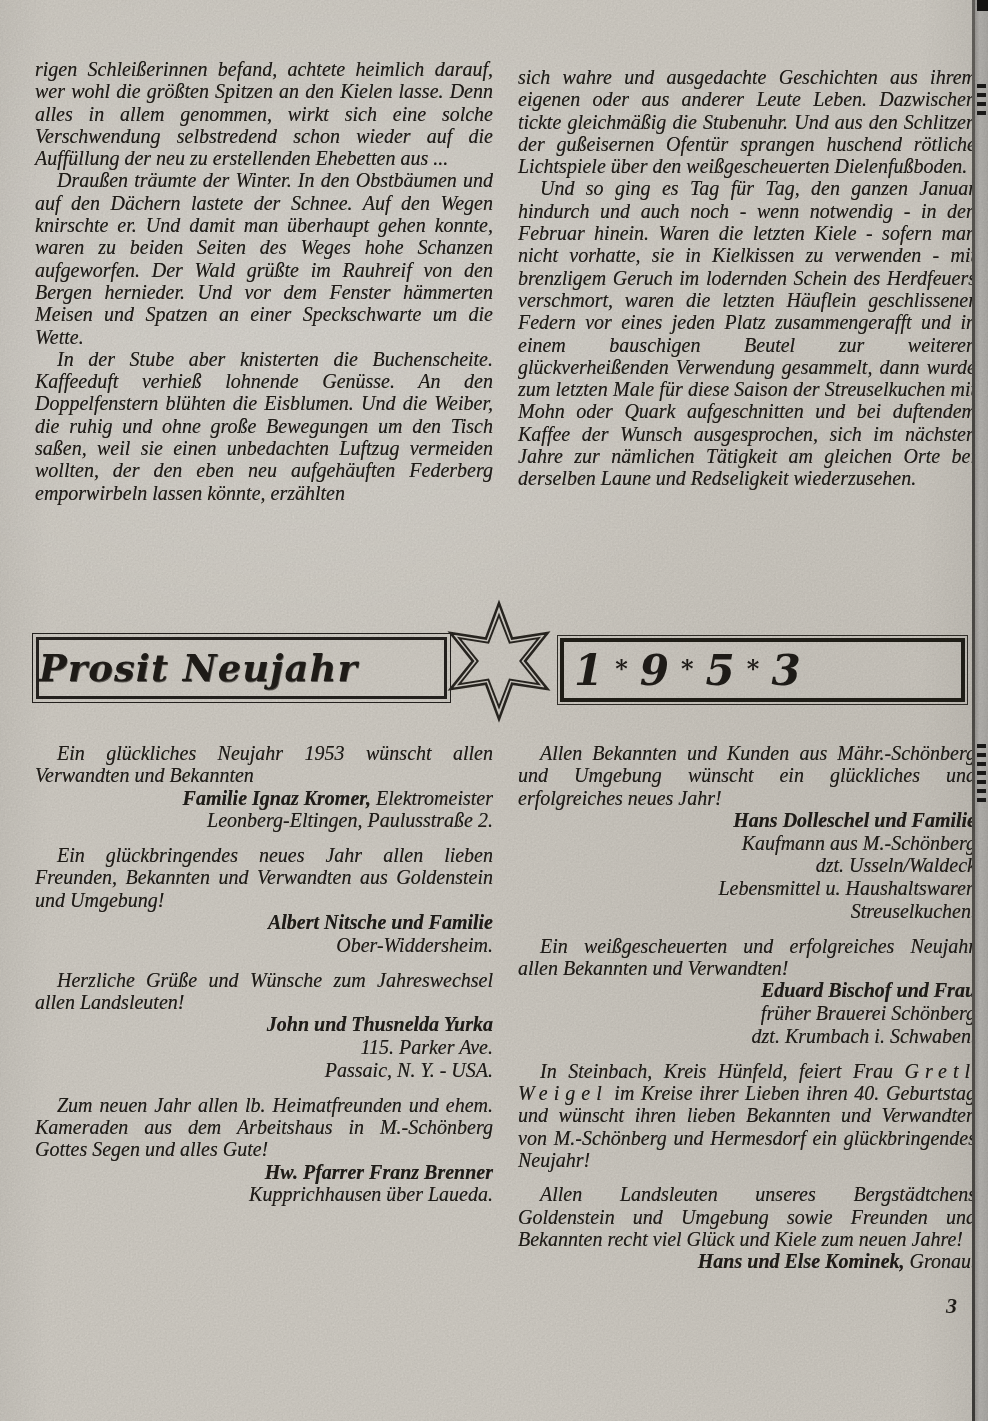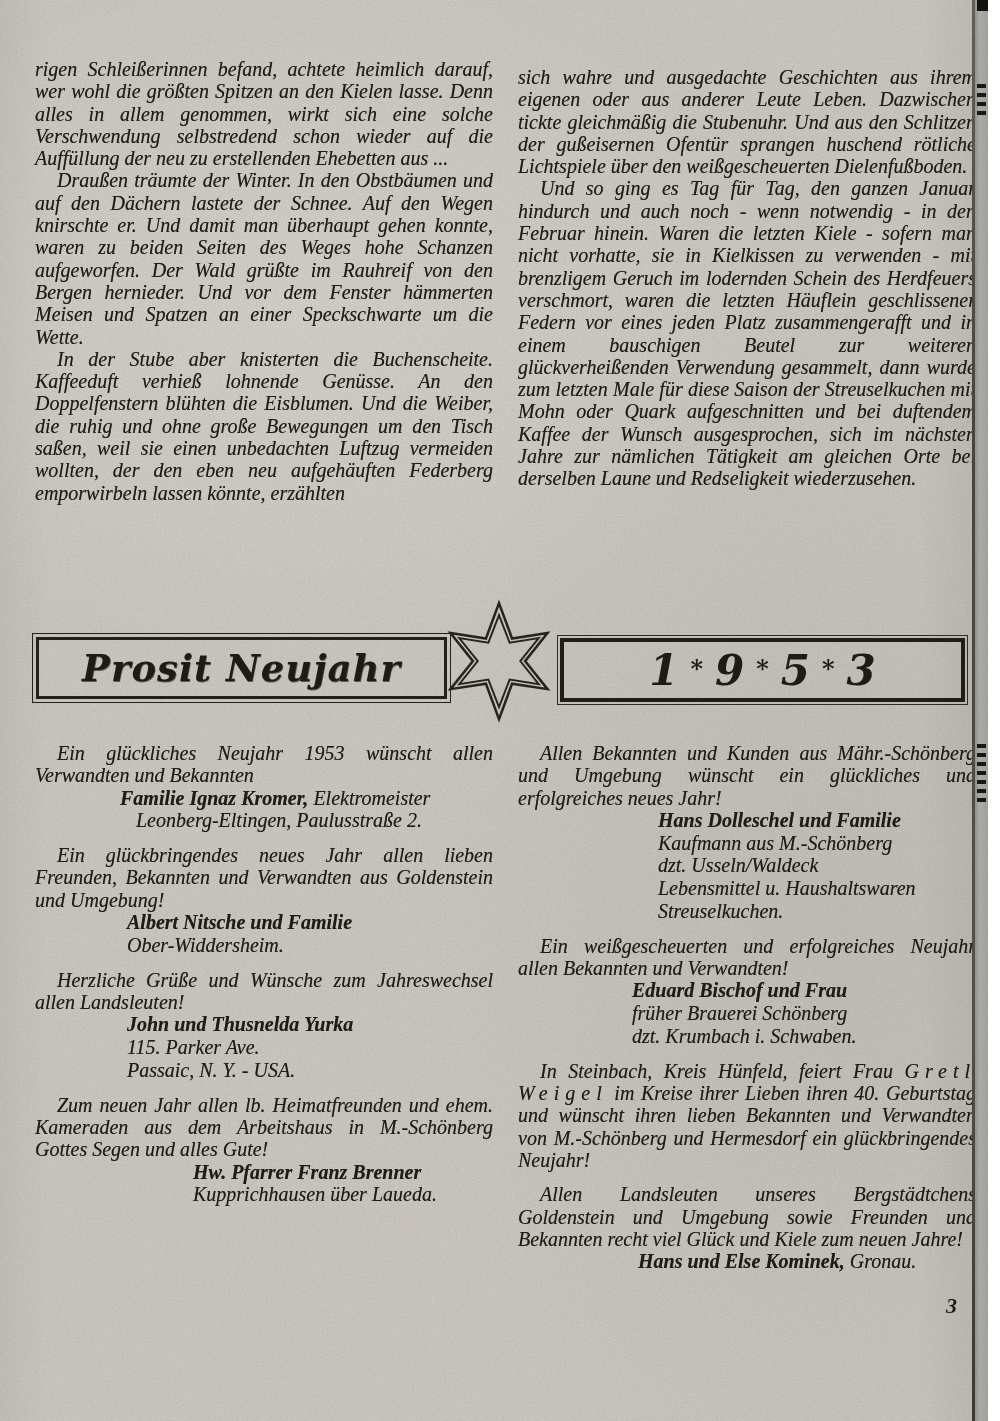--- a/index.html
+++ b/index.html
@@ -24,35 +24,35 @@
     hyphens:auto;-webkit-hyphens:auto;
     text-shadow:0 0 0.5px rgba(28,24,18,0.55);
   }
   .story-left{left:35px;top:58px;}
   .story-right{left:518px;top:66px;}
   .greet-left{left:35px;top:742px;}
   .greet-right{left:518px;top:742px;}
   .para{margin:0;}
   .indent{text-indent:22px;}
   .greet{margin-bottom:12px;}
-  .sig{line-height:22.8px;text-align:left;}
+  .sig{line-height:22.8px;text-align:right;}
   .sig-line{white-space:nowrap;}
   .sig-bold{font-weight:700;}
   .ind85{margin-left:85px;}
   .ind158{margin-left:158px;}
   .ind170{margin-left:92px;}
   .ind222{margin-left:222px;}
   .ind120{margin-left:120px;}
   .ind140{margin-left:140px;}
   .ind182{margin-left:114px;}
   .spaced{letter-spacing:6px;}
   
   .banner-box{
     position:absolute;box-sizing:border-box;
-    display:flex;align-items:center;justify-content:center;
+    display:flex;align-items:center;justify-content:flex-start;
     background:transparent;
   }
   .banner-left{
     left:36px;top:637px;width:411px;height:62px;
     border:3px solid #262320;
     outline:1px solid #262320;outline-offset:3px;
   }
   .banner-right{
     left:560px;top:638px;width:405px;height:64px;
     border:4px solid #222019;

